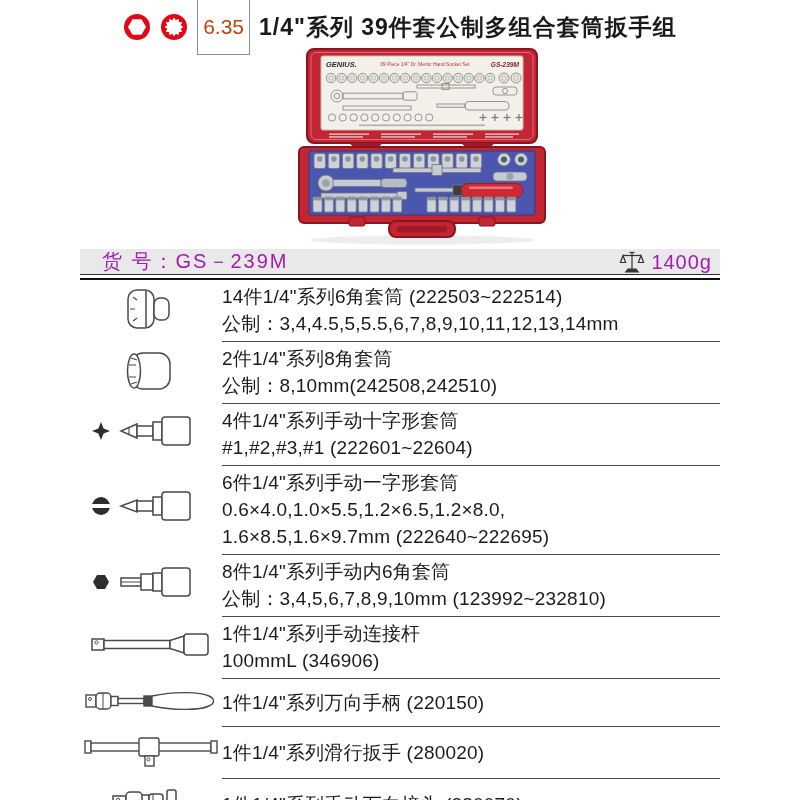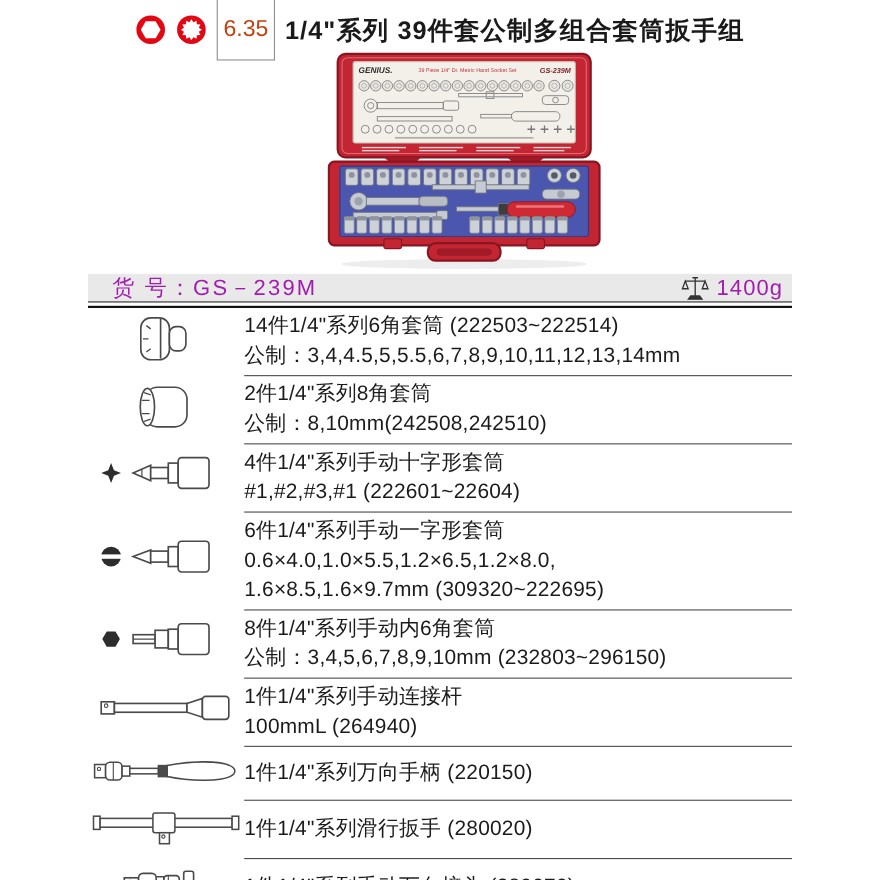--- a/index.html
+++ b/index.html
@@ -338,54 +338,54 @@
           <rect x="0" y="20" width="20" height="4" fill="#fff" stroke="none"></rect>
           <path d="M30,22 L46,16 L46,28 Z"></path>
           <rect x="46" y="17" width="16" height="10"></rect>
           <rect x="62" y="13" width="9" height="18"></rect>
           <rect x="71" y="8" width="28" height="28" rx="3"></rect>
         </svg>
       </span></td>
       <td class="tx">
         <div class="ln">6件1/4"系列手动一字形套筒</div>
         <div class="ln">0.6×4.0,1.0×5.5,1.2×6.5,1.2×8.0,</div>
-        <div class="ln">1.6×8.5,1.6×9.7mm (309320~222695)</div>
+        <div class="ln">1.6×8.5,1.6×9.7mm (222640~222695)</div>
       </td>
     </tr>
 
     <tr>
       <td class="ic"><span class="icwrap">
         <svg width="120" height="48" viewBox="0 0 120 48" fill="#fff" stroke="#4a4a4a" stroke-width="1.5">
           <polygon points="18,22 14,29 6,29 2,22 6,15 14,15" fill="#2d2d2d" stroke="none"></polygon>
           <rect x="30" y="18" width="20" height="8"></rect>
           <line x1="30" y1="22" x2="50" y2="22" stroke-width="1"></line>
           <rect x="50" y="14" width="12" height="16"></rect>
           <rect x="62" y="13" width="9" height="18"></rect>
           <rect x="71" y="8" width="28" height="28" rx="3"></rect>
         </svg>
       </span></td>
       <td class="tx">
         <div class="ln">8件1/4"系列手动内6角套筒</div>
-        <div class="ln">公制：3,4,5,6,7,8,9,10mm (232803~296150)</div>
+        <div class="ln">公制：3,4,5,6,7,8,9,10mm (123992~232810)</div>
       </td>
     </tr>
 
     <tr>
       <td class="ic"><span class="icwrap">
         <svg width="130" height="48" viewBox="0 0 130 48" fill="#fff" stroke="#4a4a4a" stroke-width="1.5">
           <rect x="6" y="17" width="12" height="11"></rect>
           <circle cx="10.5" cy="20.5" r="1.6" stroke-width="1"></circle>
           <rect x="18" y="18.5" width="66" height="8"></rect>
           <polygon points="84,18.5 98,14 98,31 84,26.5"></polygon>
           <rect x="98" y="12" width="24" height="21" rx="3"></rect>
         </svg>
       </span></td>
       <td class="tx">
         <div class="ln">1件1/4"系列手动连接杆</div>
-        <div class="ln">100mmL (264940)</div>
+        <div class="ln">100mmL (346906)</div>
       </td>
     </tr>
 
     <tr class="h1">
       <td class="ic"><span class="icwrap">
         <svg width="136" height="40" viewBox="0 0 136 40" fill="#fff" stroke="#4a4a4a" stroke-width="1.4">
           <rect x="3" y="14" width="10" height="12"></rect>
           <circle cx="7" cy="18" r="1.5" stroke-width="1"></circle>
           <rect x="13" y="12" width="15" height="16" rx="4"></rect>
           <line x1="20" y1="12" x2="20" y2="28" stroke-width="1"></line>

